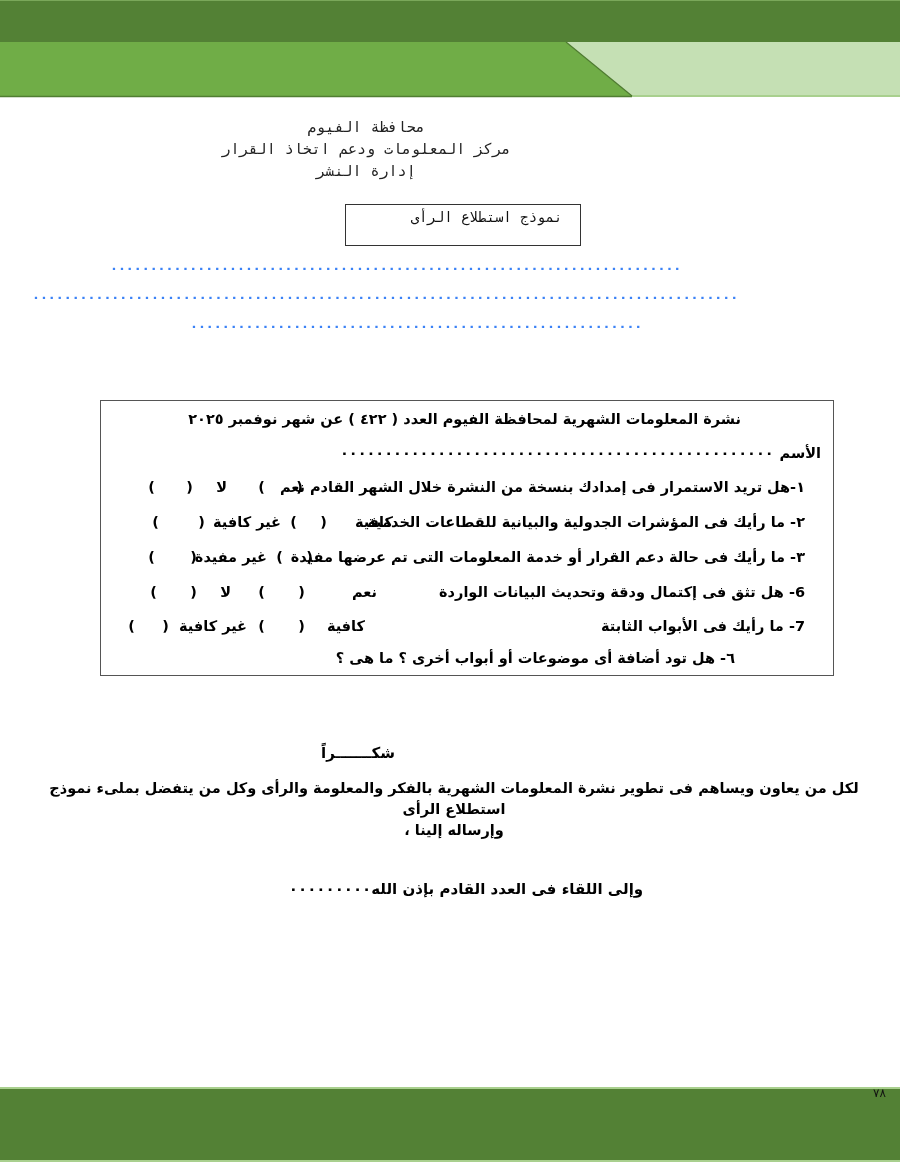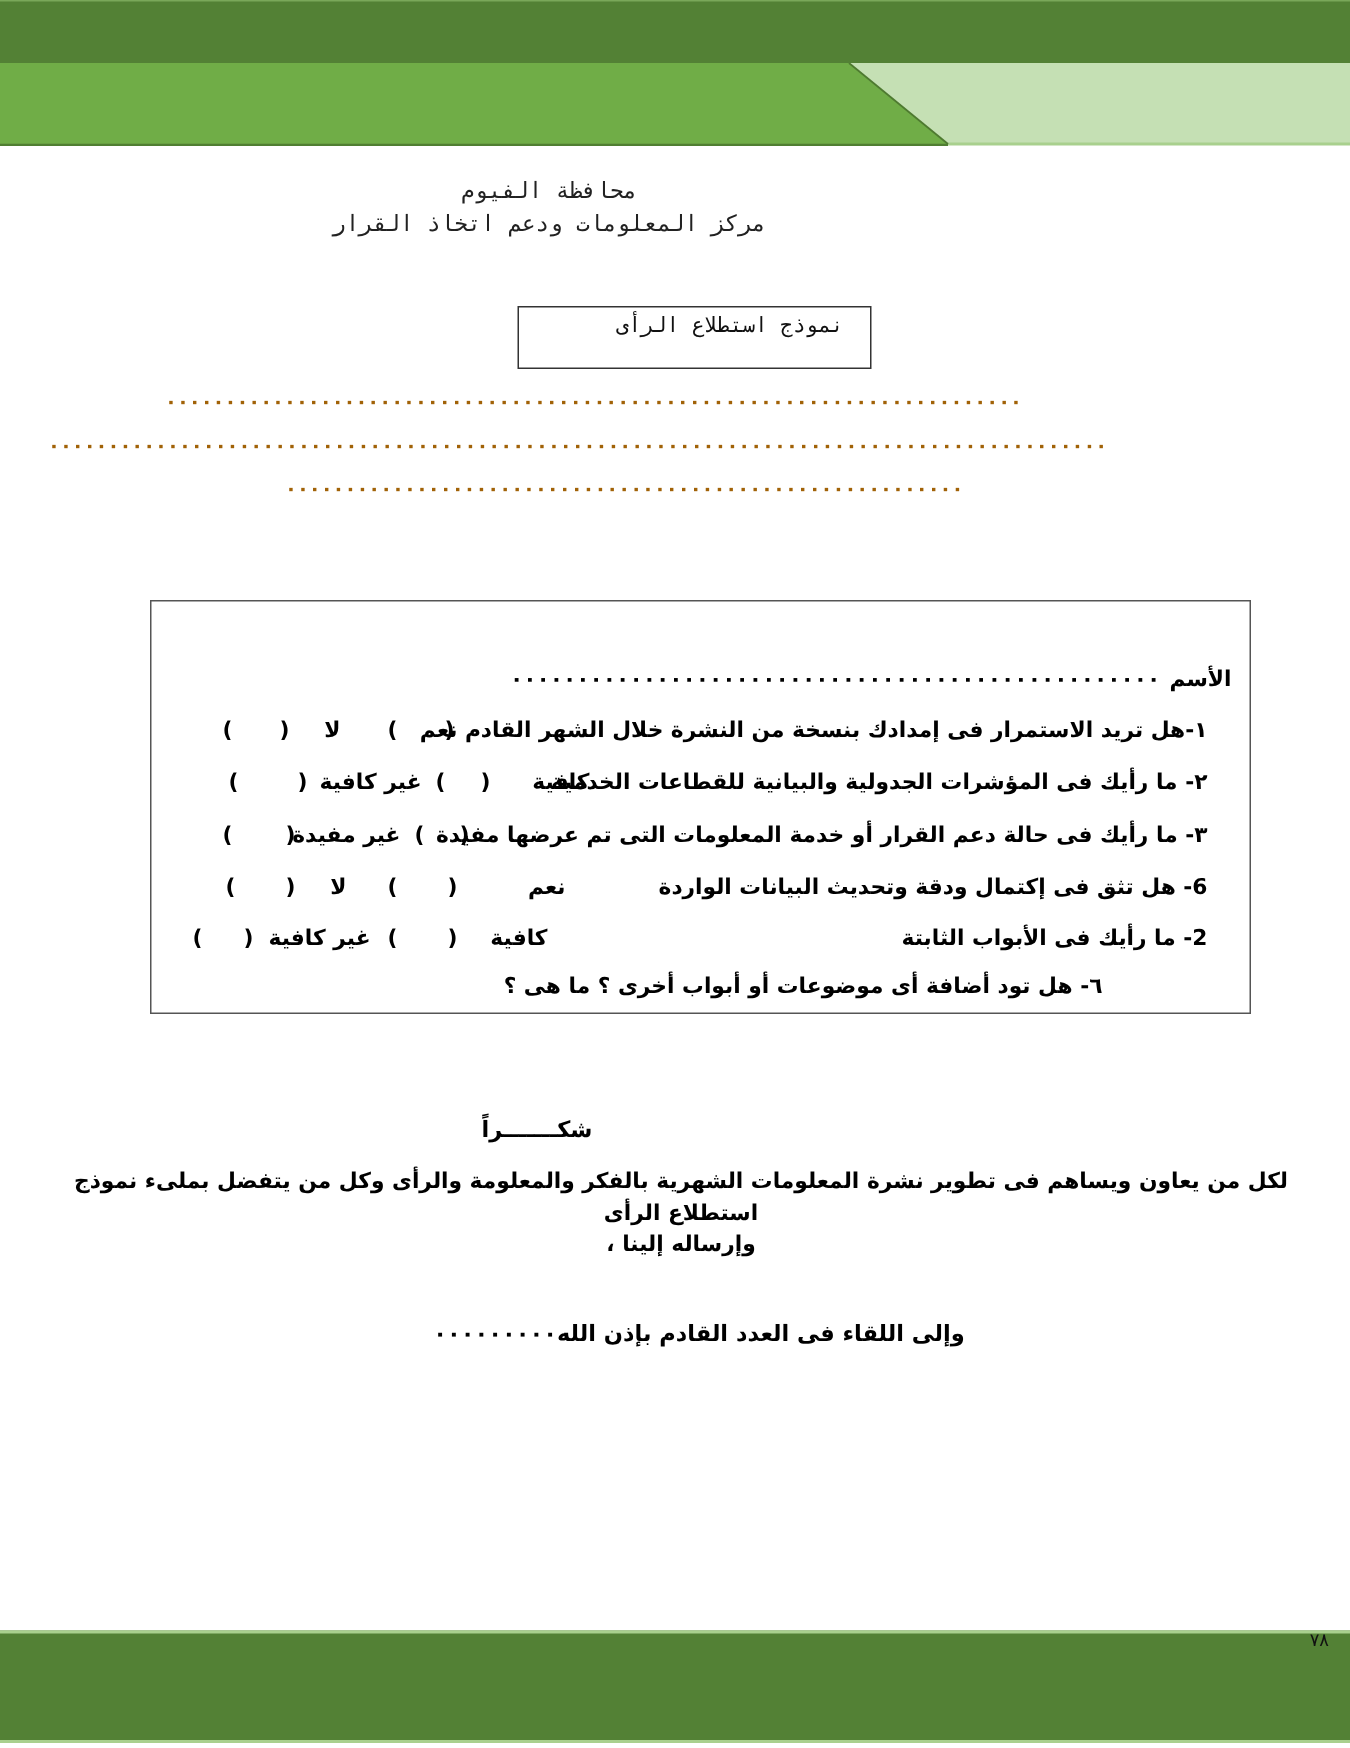--- a/index.html
+++ b/index.html
@@ -62,21 +62,21 @@
       padding-left: 47px;
     }
 
     
     .dots {
       position: absolute;
       font-family: "DejaVu Sans", sans-serif;
       font-size: 13px;
       letter-spacing: 5.3px;
       white-space: nowrap;
-      color: #a16207;
+      color: #3b82f6;
       direction: rtl;
       line-height: 14px;
       font-weight: bold;
     }
     .dots-1 { left: 110px; top: 262px; }
     .dots-2 { left: 32px;  top: 291px; }
     .dots-3 { left: 190px; top: 320px; }
 
     
     .survey-box {
@@ -180,31 +180,33 @@
     <line x1="632" y1="54" x2="900" y2="54" stroke="#A9D08E" stroke-width="2"></line>
     <polygon points="0,0 566,0 632,54 0,54" fill="#70AD47"></polygon>
     <line x1="566" y1="0" x2="632" y2="54" stroke="#4E7A30" stroke-width="1.2"></line>
     <line x1="0" y1="54.5" x2="632" y2="54.5" stroke="#507E32" stroke-width="1.5"></line>
   </svg>
 </div>
 
 <div class="header-block">
   <span class="header-line">محافظة الفيوم</span>
   <span class="header-line">مركز المعلومات ودعم اتخاذ القرار</span>
+  <span class="header-line">إدارة النشر</span>
 </div>
 
 <div class="form-title-box">
   <span>نموذج استطلاع الرأى</span>
 </div>
 
 <div class="dots dots-1">٠٠٠٠٠٠٠٠٠٠٠٠٠٠٠٠٠٠٠٠٠٠٠٠٠٠٠٠٠٠٠٠٠٠٠٠٠٠٠٠٠٠٠٠٠٠٠٠٠٠٠٠٠٠٠٠٠٠٠٠٠٠٠٠٠٠٠٠٠٠٠٠</div>
 <div class="dots dots-2">٠٠٠٠٠٠٠٠٠٠٠٠٠٠٠٠٠٠٠٠٠٠٠٠٠٠٠٠٠٠٠٠٠٠٠٠٠٠٠٠٠٠٠٠٠٠٠٠٠٠٠٠٠٠٠٠٠٠٠٠٠٠٠٠٠٠٠٠٠٠٠٠٠٠٠٠٠٠٠٠٠٠٠٠٠٠٠٠٠</div>
 <div class="dots dots-3">٠٠٠٠٠٠٠٠٠٠٠٠٠٠٠٠٠٠٠٠٠٠٠٠٠٠٠٠٠٠٠٠٠٠٠٠٠٠٠٠٠٠٠٠٠٠٠٠٠٠٠٠٠٠٠٠٠</div>
 
 <div class="survey-box">
+  <div class="survey-line survey-title">نشرة المعلومات الشهرية لمحافظة الفيوم العدد ( ٤٢٢ ) عن شهر نوفمبر  ٢٠٢٥</div>
 
   <div class="survey-line name-line">
     <span>الأسم</span><span class="name-dots">٠٠٠٠٠٠٠٠٠٠٠٠٠٠٠٠٠٠٠٠٠٠٠٠٠٠٠٠٠٠٠٠٠٠٠٠٠٠٠٠٠٠٠٠٠٠٠٠٠</span>
   </div>
 
   <div class="q-row q1">
     <span class="q-text">١-هل تريد الاستمرار فى إمدادك بنسخة من النشرة خلال الشهر القادم نعم</span>
     <span class="paren" style="right:502px">(</span>
     <span class="paren" style="right:540px">)</span>
     <span class="opt" style="right:578px">لا</span>
@@ -235,21 +237,21 @@
     <span class="q-text">6- هل تثق فى إكتمال ودقة وتحديث البيانات الواردة</span>
     <span class="opt" style="right:428px">نعم</span>
     <span class="paren" style="right:500px">(</span>
     <span class="paren" style="right:540px">)</span>
     <span class="opt" style="right:574px">لا</span>
     <span class="paren" style="right:608px">(</span>
     <span class="paren" style="right:648px">)</span>
   </div>
 
   <div class="q-row q5">
-    <span class="q-text">2- ما رأيك فى الأبواب الثابتة</span>
+    <span class="q-text">7- ما رأيك فى الأبواب الثابتة</span>
     <span class="opt" style="right:440px">كافية</span>
     <span class="paren" style="right:500px">(</span>
     <span class="paren" style="right:540px">)</span>
     <span class="opt" style="right:558px">غير كافية</span>
     <span class="paren" style="right:636px">(</span>
     <span class="paren" style="right:670px">)</span>
   </div>
 
   <div class="q-row q6">
     <span class="q-text" style="right:70px">٦- هل تود أضافة أى موضوعات أو أبواب أخرى ؟ ما هى ؟</span>

